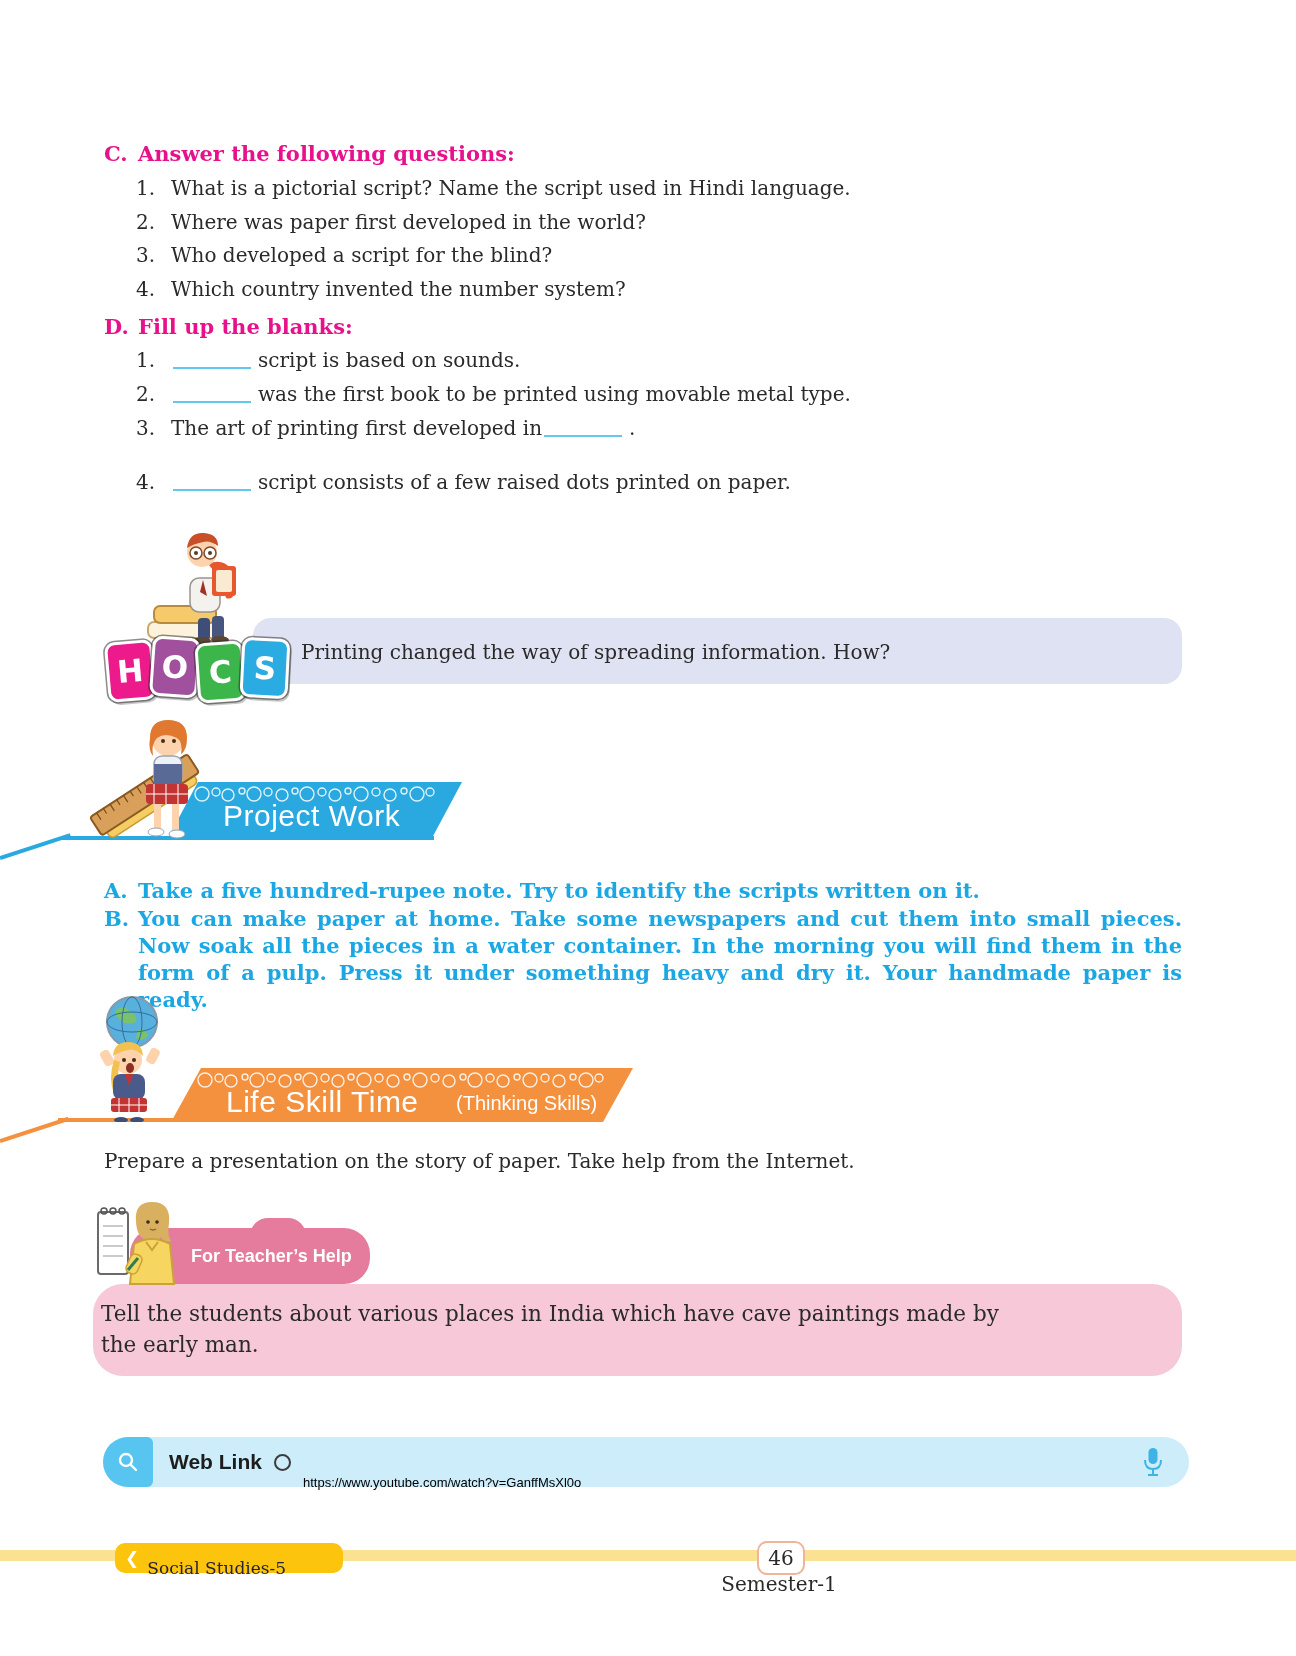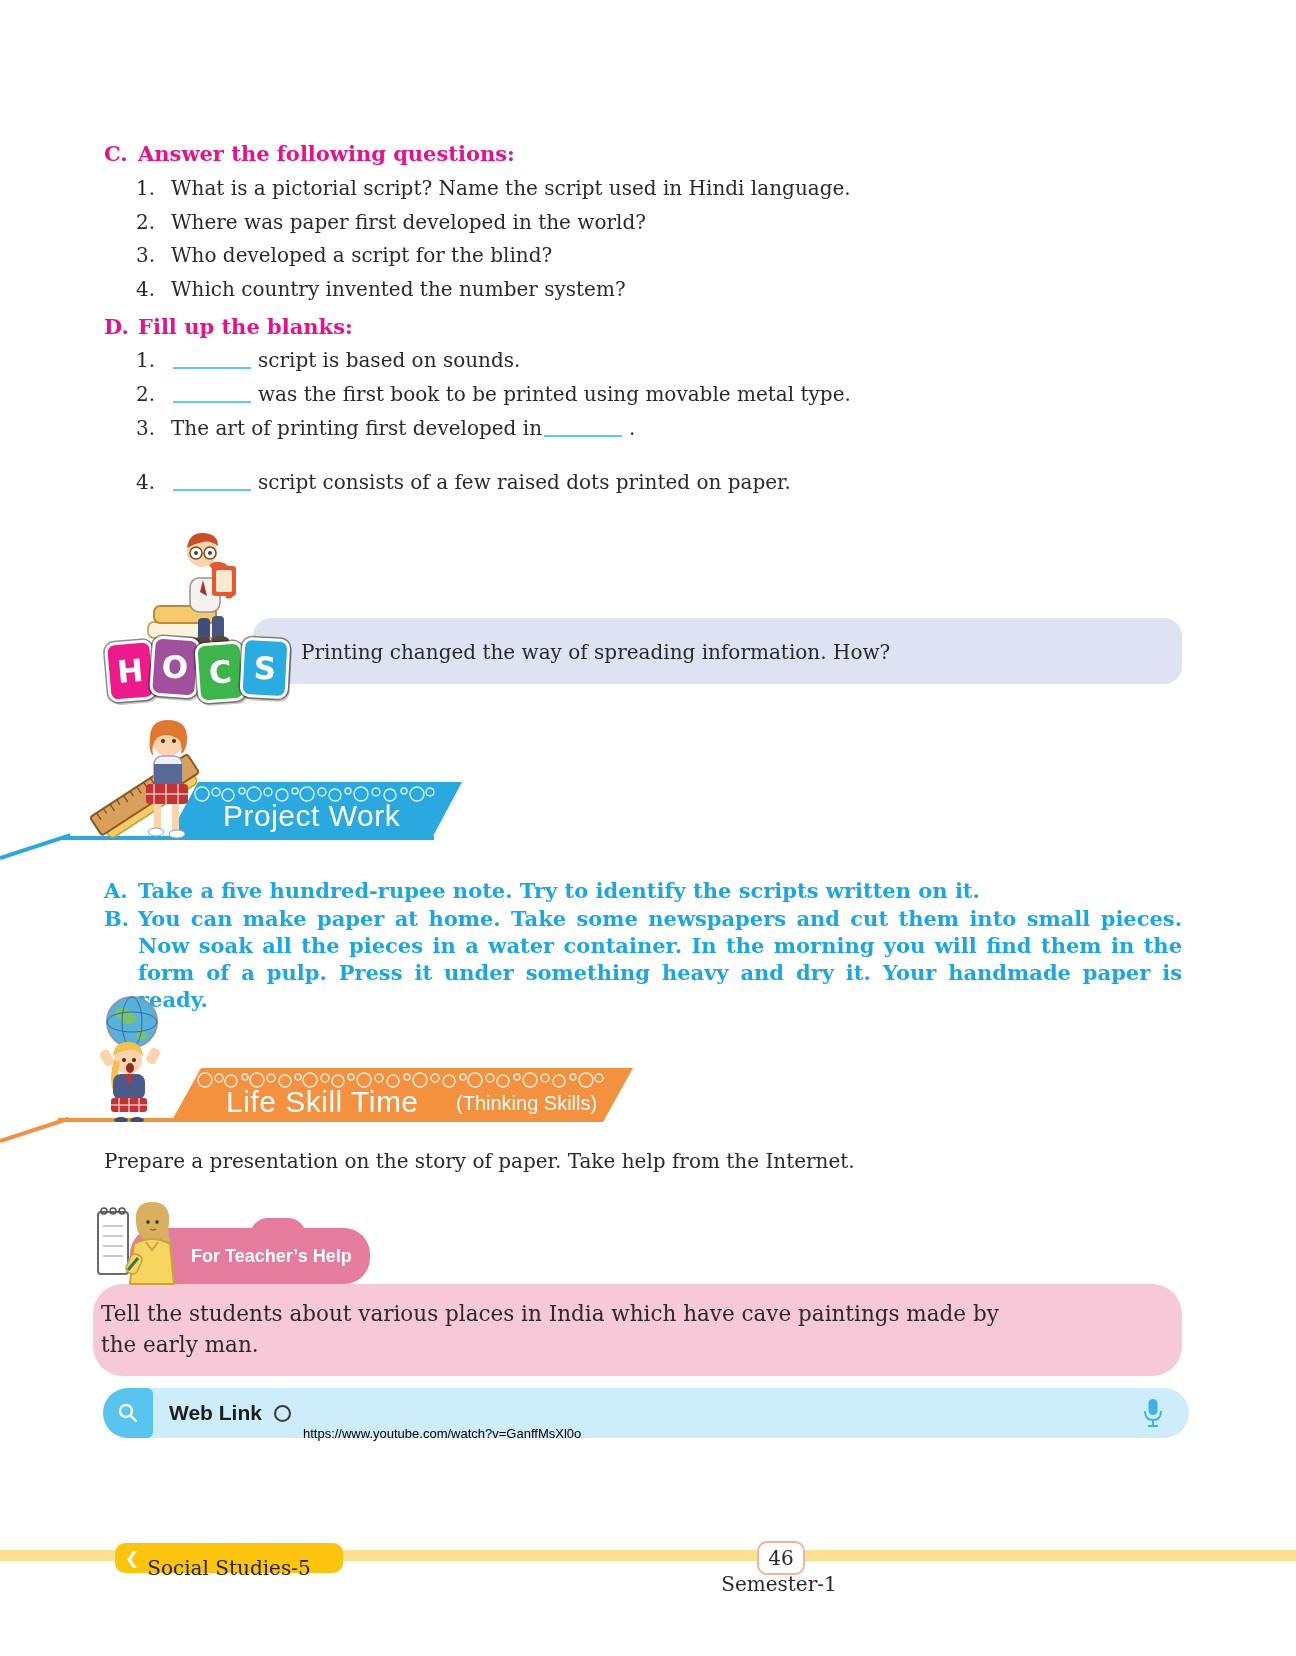--- a/index.html
+++ b/index.html
@@ -50,36 +50,36 @@
   
   .th-blob{left:130px;top:1228px;width:240px;height:56px;background:#e57c9e;border-radius:26px;}
   .th-blob:before{content:"";position:absolute;width:56px;height:36px;background:#e57c9e;border-radius:20px;top:-10px;left:120px;}
   .th-blob:after{content:"";position:absolute;width:70px;height:30px;background:#e57c9e;border-radius:16px;bottom:-6px;left:36px;}
   .th-badge-text{position:absolute;left:61px;top:18px;color:#fff;z-index:2;
         font-family:"Liberation Sans","DejaVu Sans",sans-serif;font-weight:bold;font-size:18px;white-space:nowrap;}
   .th-box{left:93px;top:1284px;width:1089px;height:92px;background:#f6c8d8;border-radius:30px;}
   .th-note{position:absolute;left:8px;top:14px;width:930px;font-size:21.5px;line-height:31px;}
 
   
-  .web-bar{left:103px;top:1388px;width:1086px;height:50px;background:#cdedfb;border-radius:25px;}
+  .web-bar{left:103px;top:1437px;width:1086px;height:50px;background:#cdedfb;border-radius:25px;}
   .web-cap{position:absolute;left:0;top:0;width:50px;height:50px;background:#57c5ef;border-radius:25px 6px 6px 25px;
            display:flex;align-items:center;justify-content:center;}
   .web-row{position:absolute;left:66px;top:0;height:50px;display:flex;align-items:center;gap:12px;
            font-family:"Liberation Sans","DejaVu Sans",sans-serif;}
   .web-label{font-weight:bold;font-size:21px;color:#1d1d1b;}
   .web-circle{width:13px;height:13px;border:2px solid #3b3b3b;border-radius:50%;}
   .web-url{font-size:13px;color:#000000;margin-top:40px;}
   .web-mic{position:absolute;right:26px;top:10px;}
 
   
   .foot-strip{left:0;top:1550px;width:1296px;height:11px;background:#fbe292;}
   .foot-pill{left:115px;top:1543px;width:228px;height:30px;background:#fcc40c;border-radius:10px;
              display:flex;align-items:center;}
   .foot-chevron{color:#fff;font-size:17px;margin-left:10px;font-family:"DejaVu Sans",sans-serif;}
-  .foot-book{margin-left:8px;font-size:20px;color:#22223c;margin-top:20px;}
+  .foot-book{margin-left:8px;font-size:17px;color:#22223c;margin-top:20px;}
   .foot-badge{left:757px;top:1541px;width:44px;height:30px;background:#fff;border:2px solid #f0b49c;border-radius:10px;
               display:flex;align-items:center;justify-content:center;font-size:20px;}
   .foot-sem{left:719px;top:1572px;width:120px;text-align:center;font-size:20px;}
 
   .para{font-size:20px;}
   svg{display:block;}
 </style>
 </head>
 <body>
 

